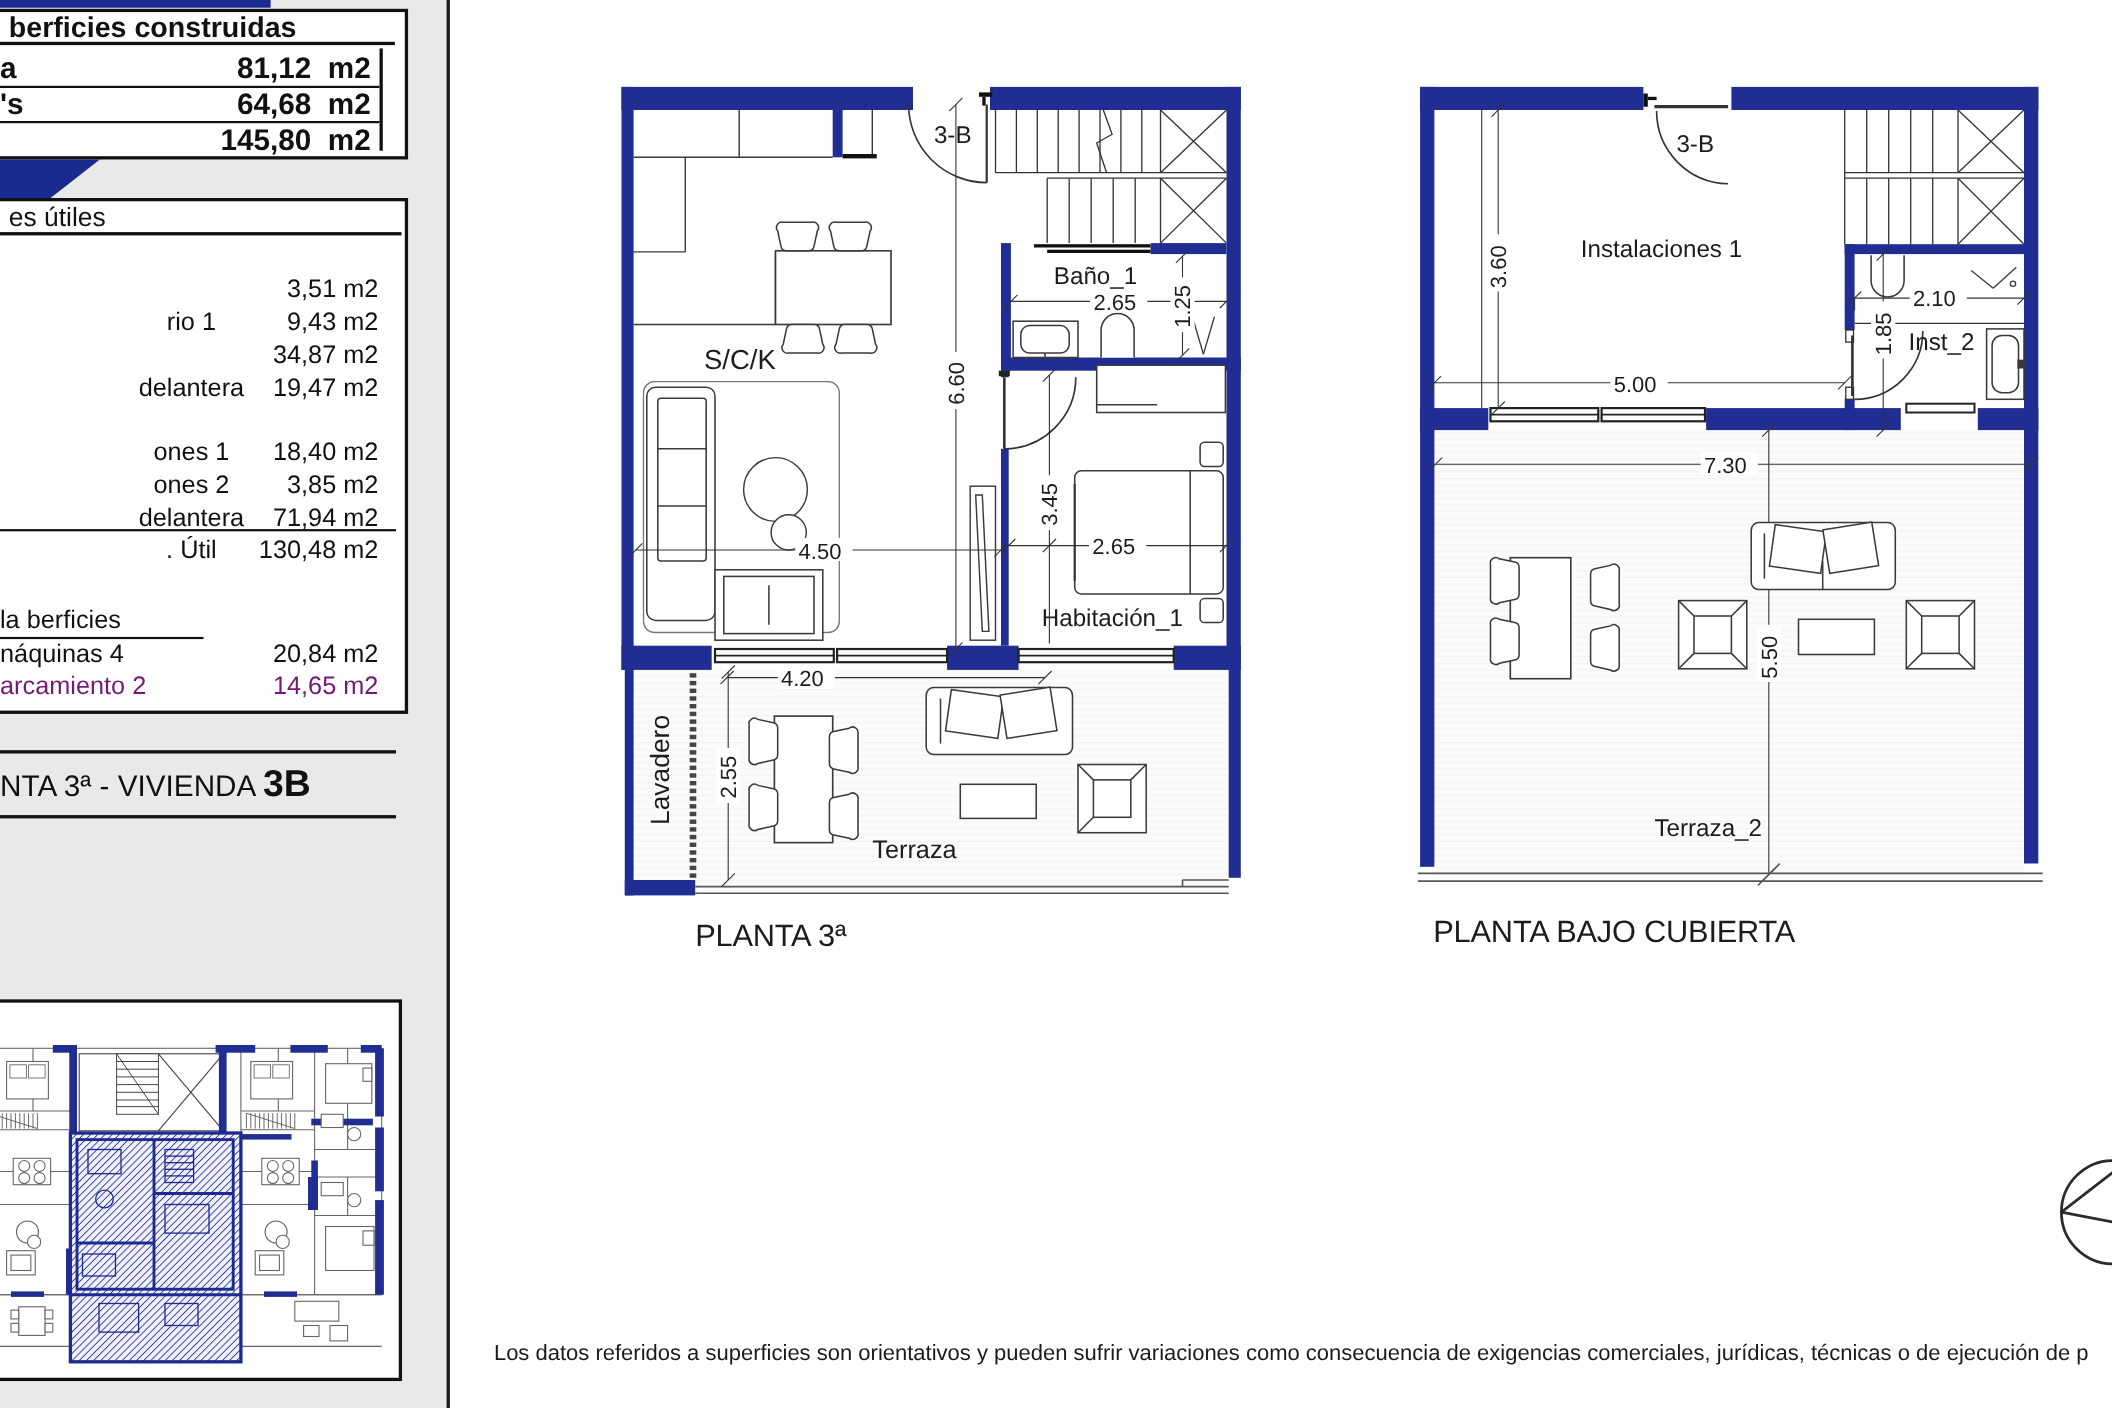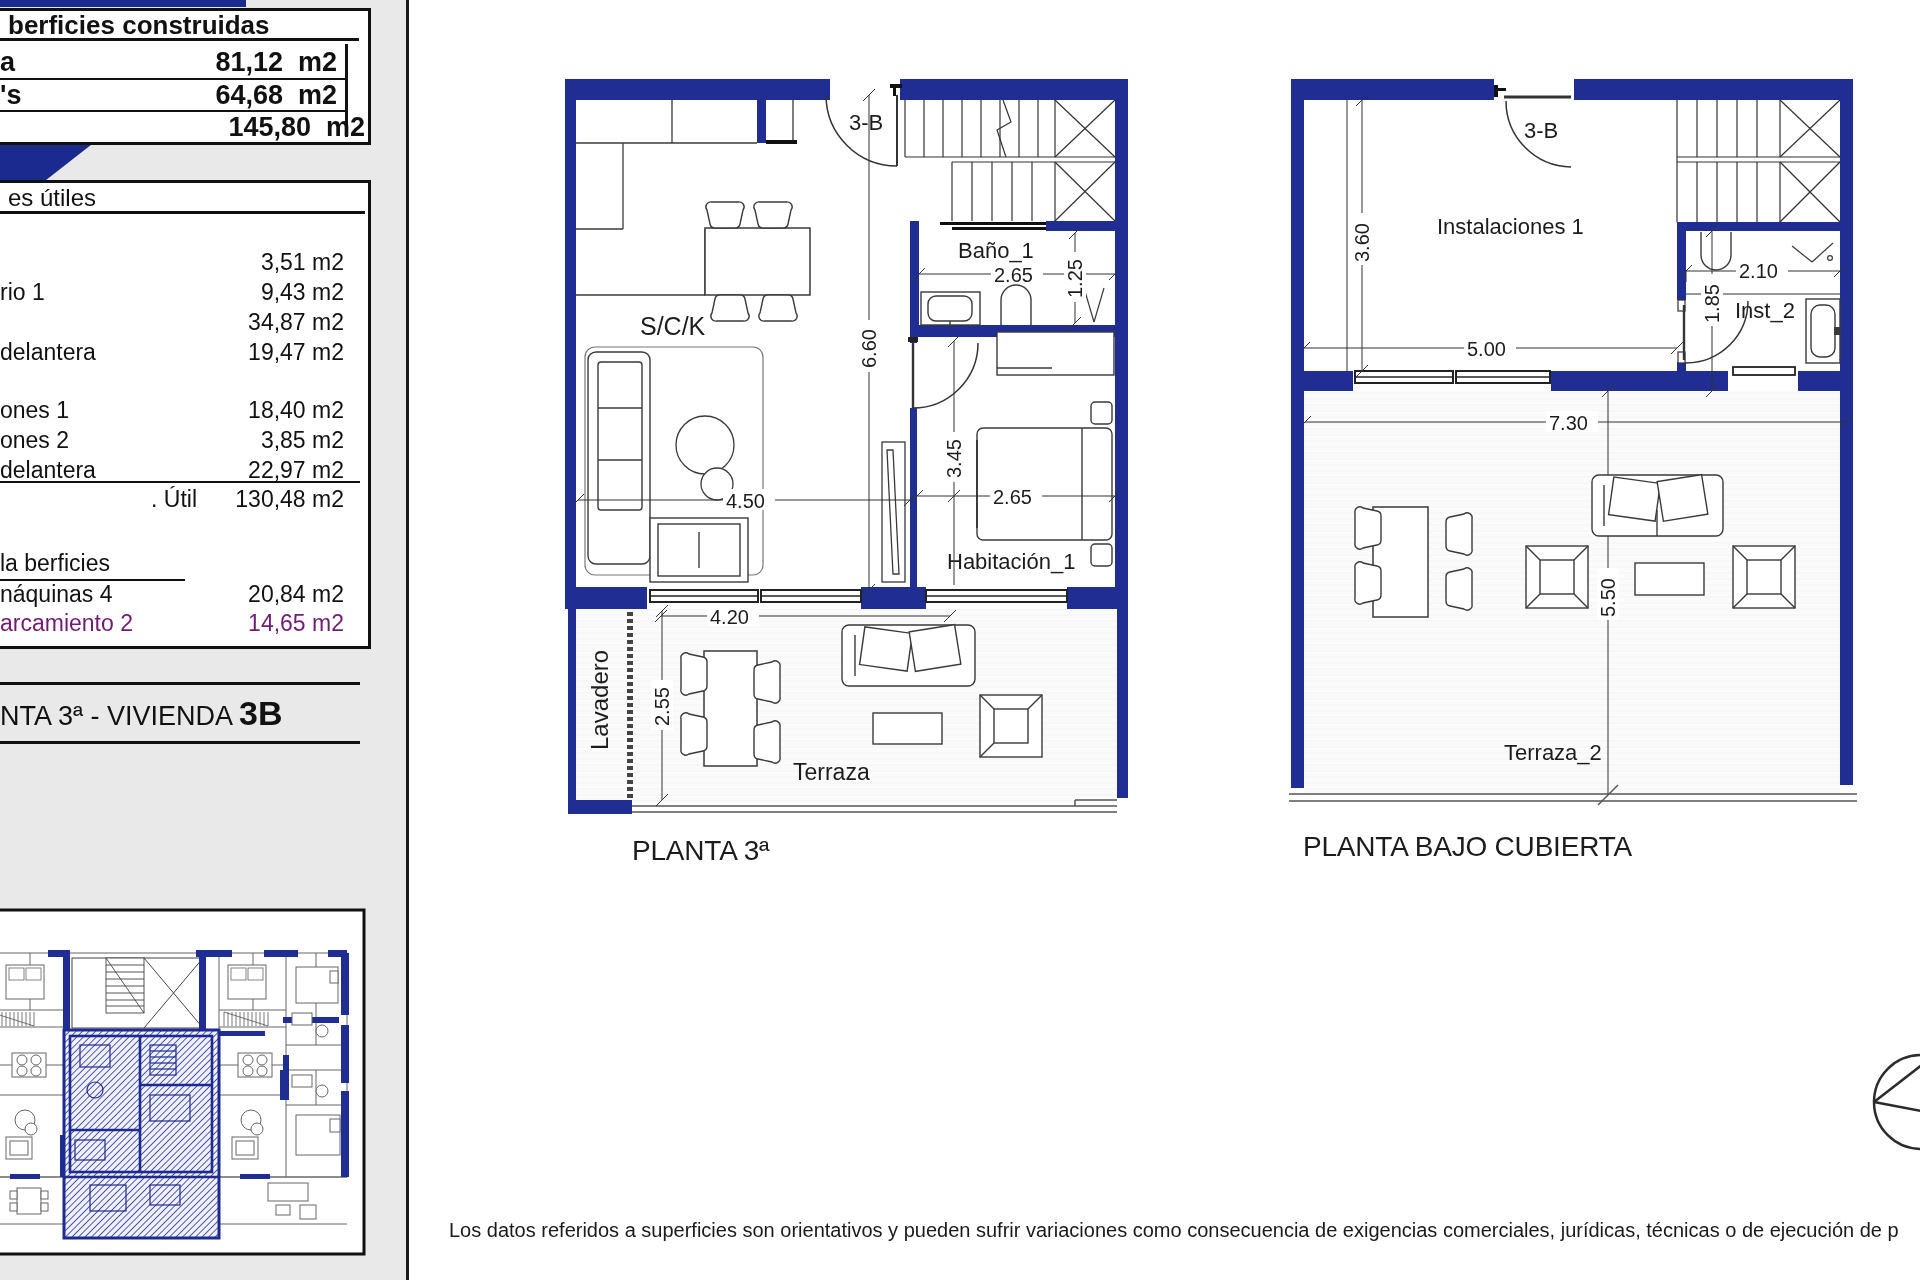--- a/index.html
+++ b/index.html
@@ -25,41 +25,41 @@
 <div class="abs" style="left:-40px;top:8px;width:399px;height:33px;box-sizing:border-box;border-bottom:3px solid #111;font-weight:bold;font-size:26px;color:#111;padding-left:48px;line-height:34px;">berficies construidas</div>
 
 <div class="abs" style="left:-40px;top:44px;width:385px;height:93px;border-right:3px solid #111;"></div>
 
 <div class="abs" style="left:0px;top:47px;width:337px;height:31px;font-weight:bold;font-size:27px;color:#111;">a<span style="position:absolute;right:0;">81,12&nbsp;&nbsp;m2</span></div>
 
 <div class="abs" style="left:-40px;top:78px;width:385px;border-top:2px solid #111;"></div>
 <div class="abs" style="left:0px;top:80px;width:337px;height:31px;font-weight:bold;font-size:27px;color:#111;">'s<span style="position:absolute;right:0;">64,68&nbsp;&nbsp;m2</span></div>
 
 <div class="abs" style="left:-40px;top:110px;width:385px;border-top:2px solid #111;"></div>
-<div class="abs" style="left:0px;top:112px;width:337px;height:27px;font-weight:bold;font-size:27px;color:#111;margin-left:28px;">
+<div class="abs" style="left:0px;top:112px;width:337px;height:27px;font-weight:bold;font-size:27px;color:#111;">
     <span style="position:absolute;right:0;">145,80&nbsp;&nbsp;m2</span>
   </div>
 
 <div class="abs" style="left:-40px;top:180px;width:405px;height:463px;background:#fff;border:3px solid #111;"></div>
 
 <div class="abs" style="left:-40px;top:180px;width:405px;height:34px;box-sizing:border-box;border-bottom:3px solid #111;font-size:24px;color:#111;padding-left:48px;line-height:36px;">es útiles</div>
 
-<div class="abs" style="left:0px;top:219px;width:348px;height:420px;font-size:23px;color:#111;">
+<div class="abs" style="left:0px;top:219px;width:348px;height:420px;font-size:23px;color:#111;text-align:center;">
   <div style="position:relative;height:30px;top:30px;">
       <span style="position:absolute;right:4px;">3,51 m2</span>
     </div>
   <div style="position:relative;height:30px;top:30px;">rio 1<span style="position:absolute;right:4px;margin-left:28px;">9,43 m2</span></div>
   <div style="position:relative;height:30px;top:30px;">
       <span style="position:absolute;right:4px;">34,87 m2</span>
     </div>
   <div style="position:relative;height:30px;top:30px;">delantera<span style="position:absolute;right:4px;">19,47 m2</span></div>
   <div style="position:relative;height:28px;top:30px;"></div>
   <div style="position:relative;height:30px;top:30px;">ones 1<span style="position:absolute;right:4px;">18,40 m2</span></div>
   <div style="position:relative;height:30px;top:30px;">ones 2<span style="position:absolute;right:4px;">3,85 m2</span></div>
-  <div style="position:relative;height:30px;top:30px;">delantera<span style="position:absolute;right:4px;">22,97 m2</span></div>
+  <div style="position:relative;height:30px;top:30px;">delantera<span style="position:absolute;right:4px;">71,94 m2</span></div>
 </div>
 
 <div class="abs" style="left:-40px;top:481px;width:400px;border-top:2px solid #111;"></div>
 
 <div class="abs" style="left:0px;top:486px;width:348px;font-size:23px;color:#111;text-align:center;">. Útil<span style="position:absolute;right:4px;">130,48 m2</span></div>
 
 <div class="abs" style="left:0px;top:550px;width:348px;font-size:23px;color:#111;">la berficies</div>
 
 <div class="abs" style="left:-40px;top:579px;width:225px;border-top:2px solid #111;"></div>
 

